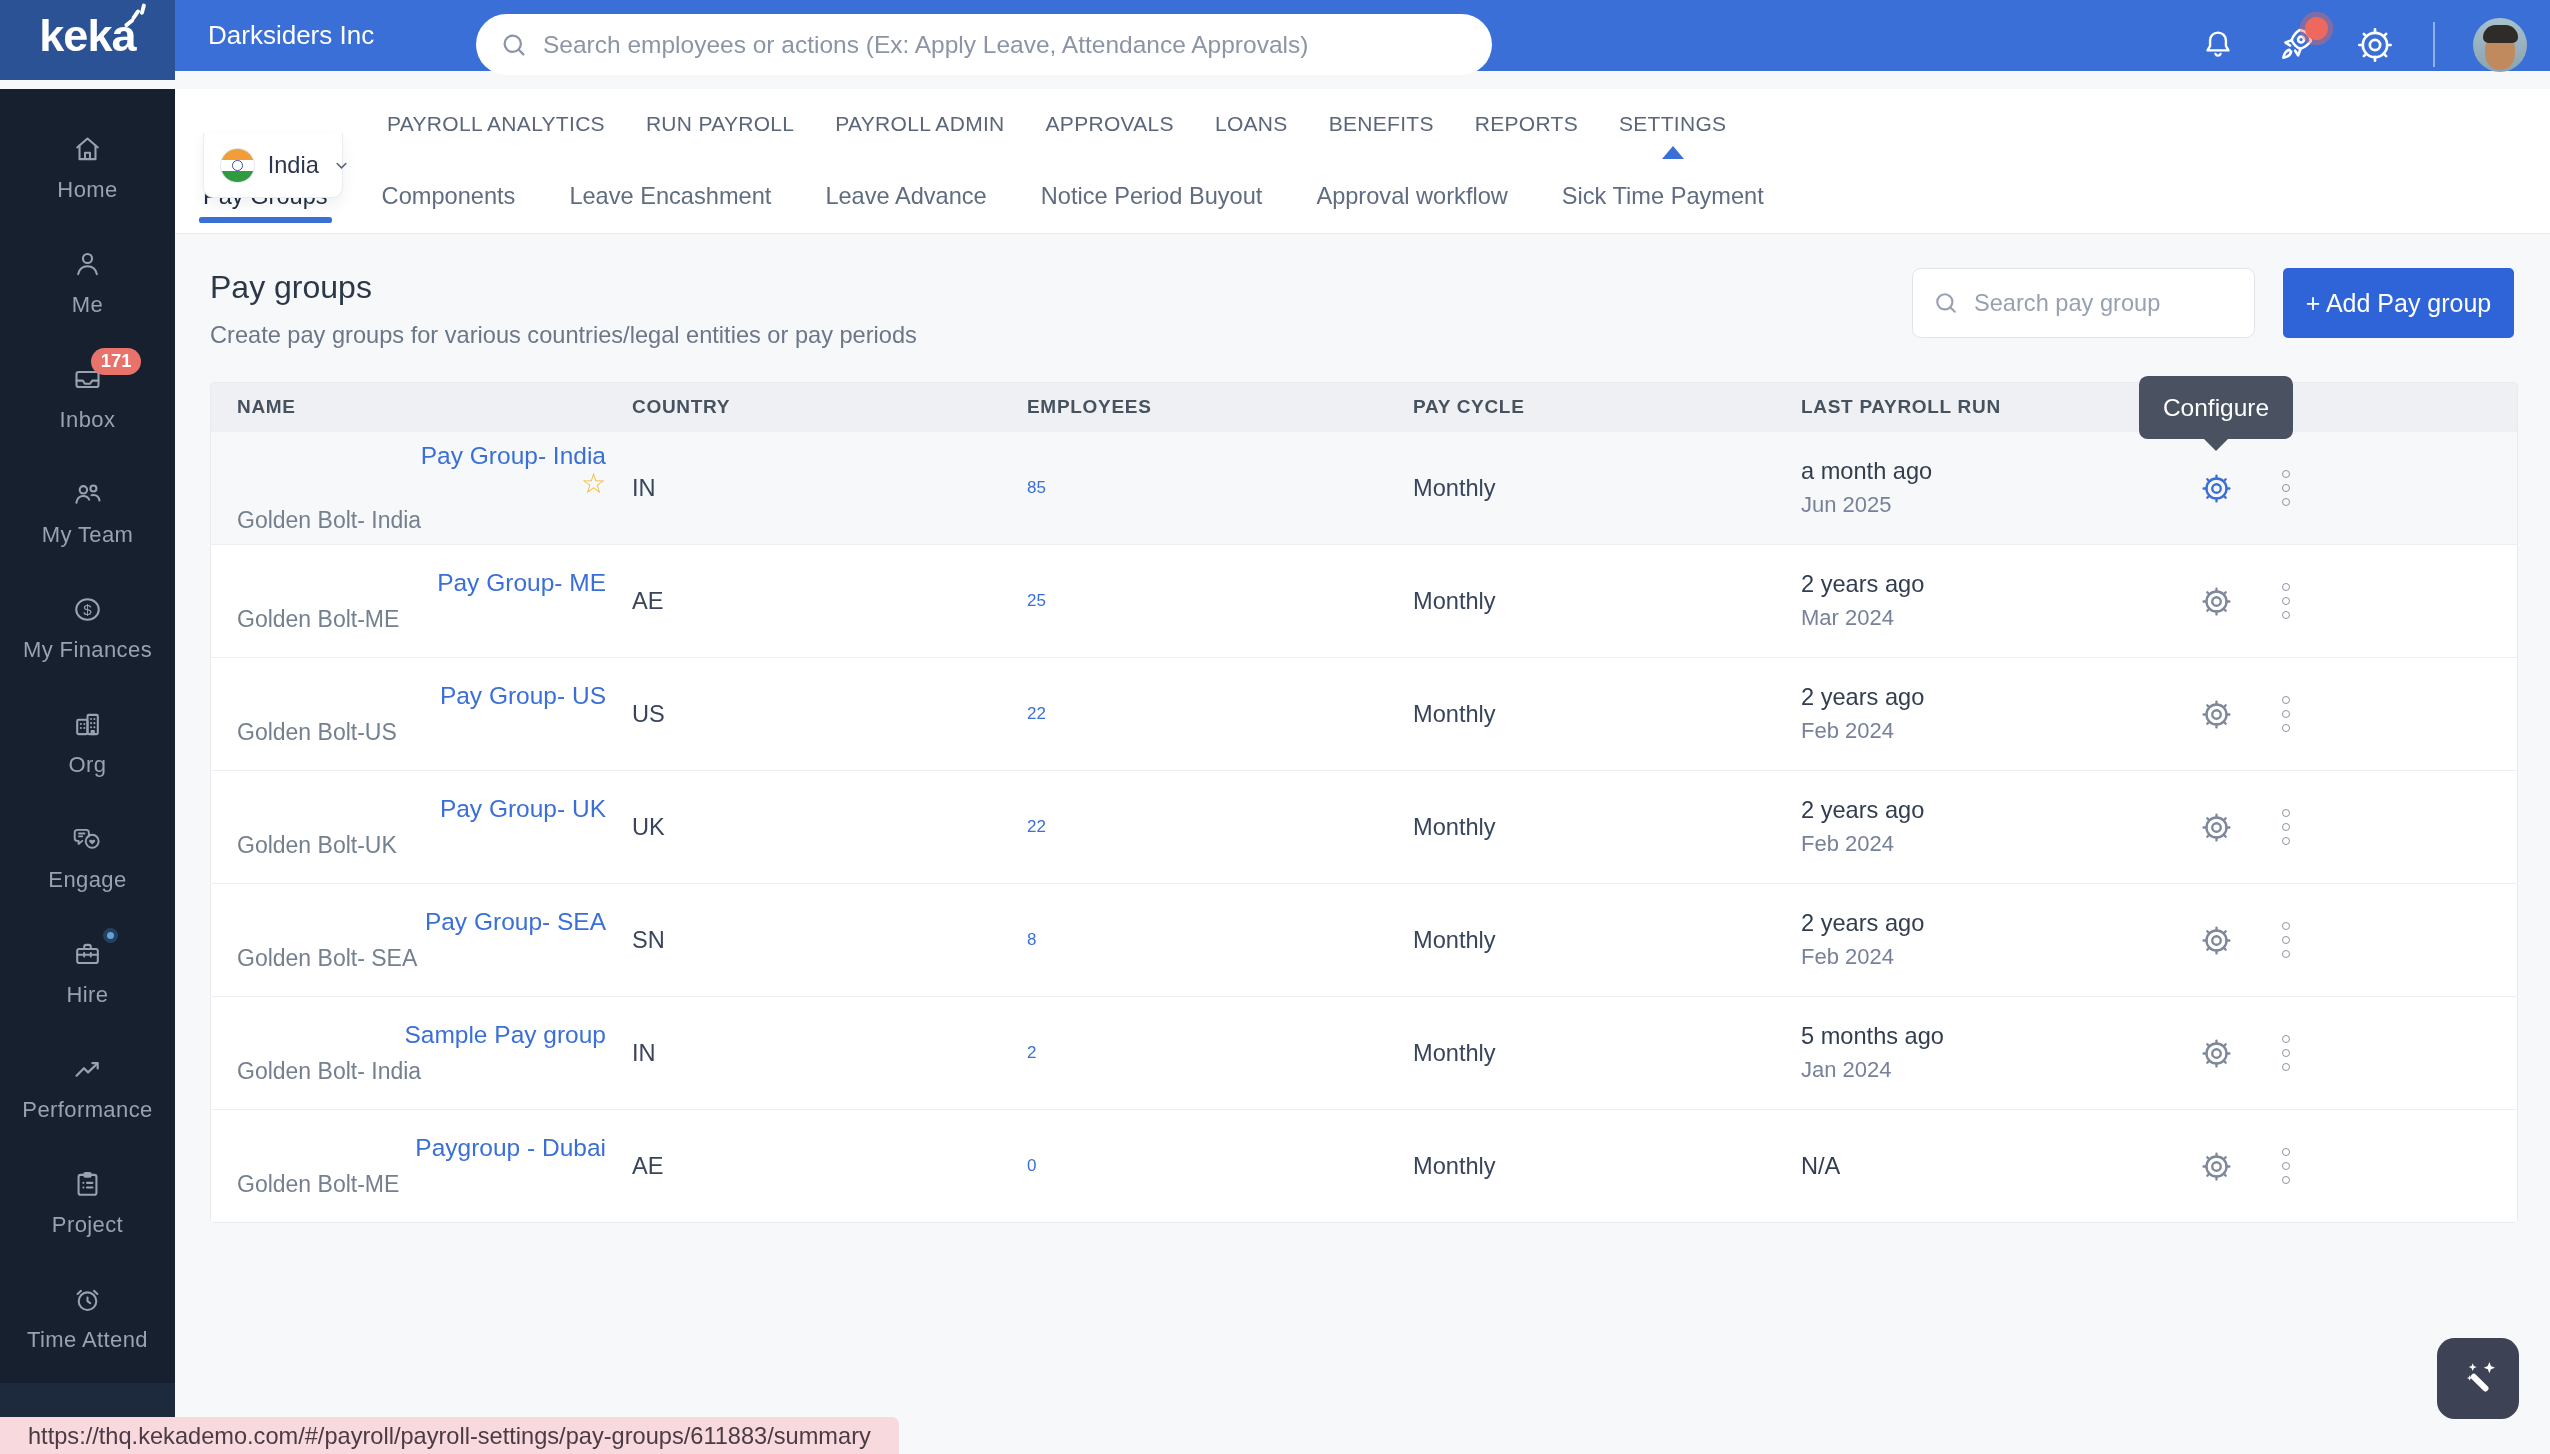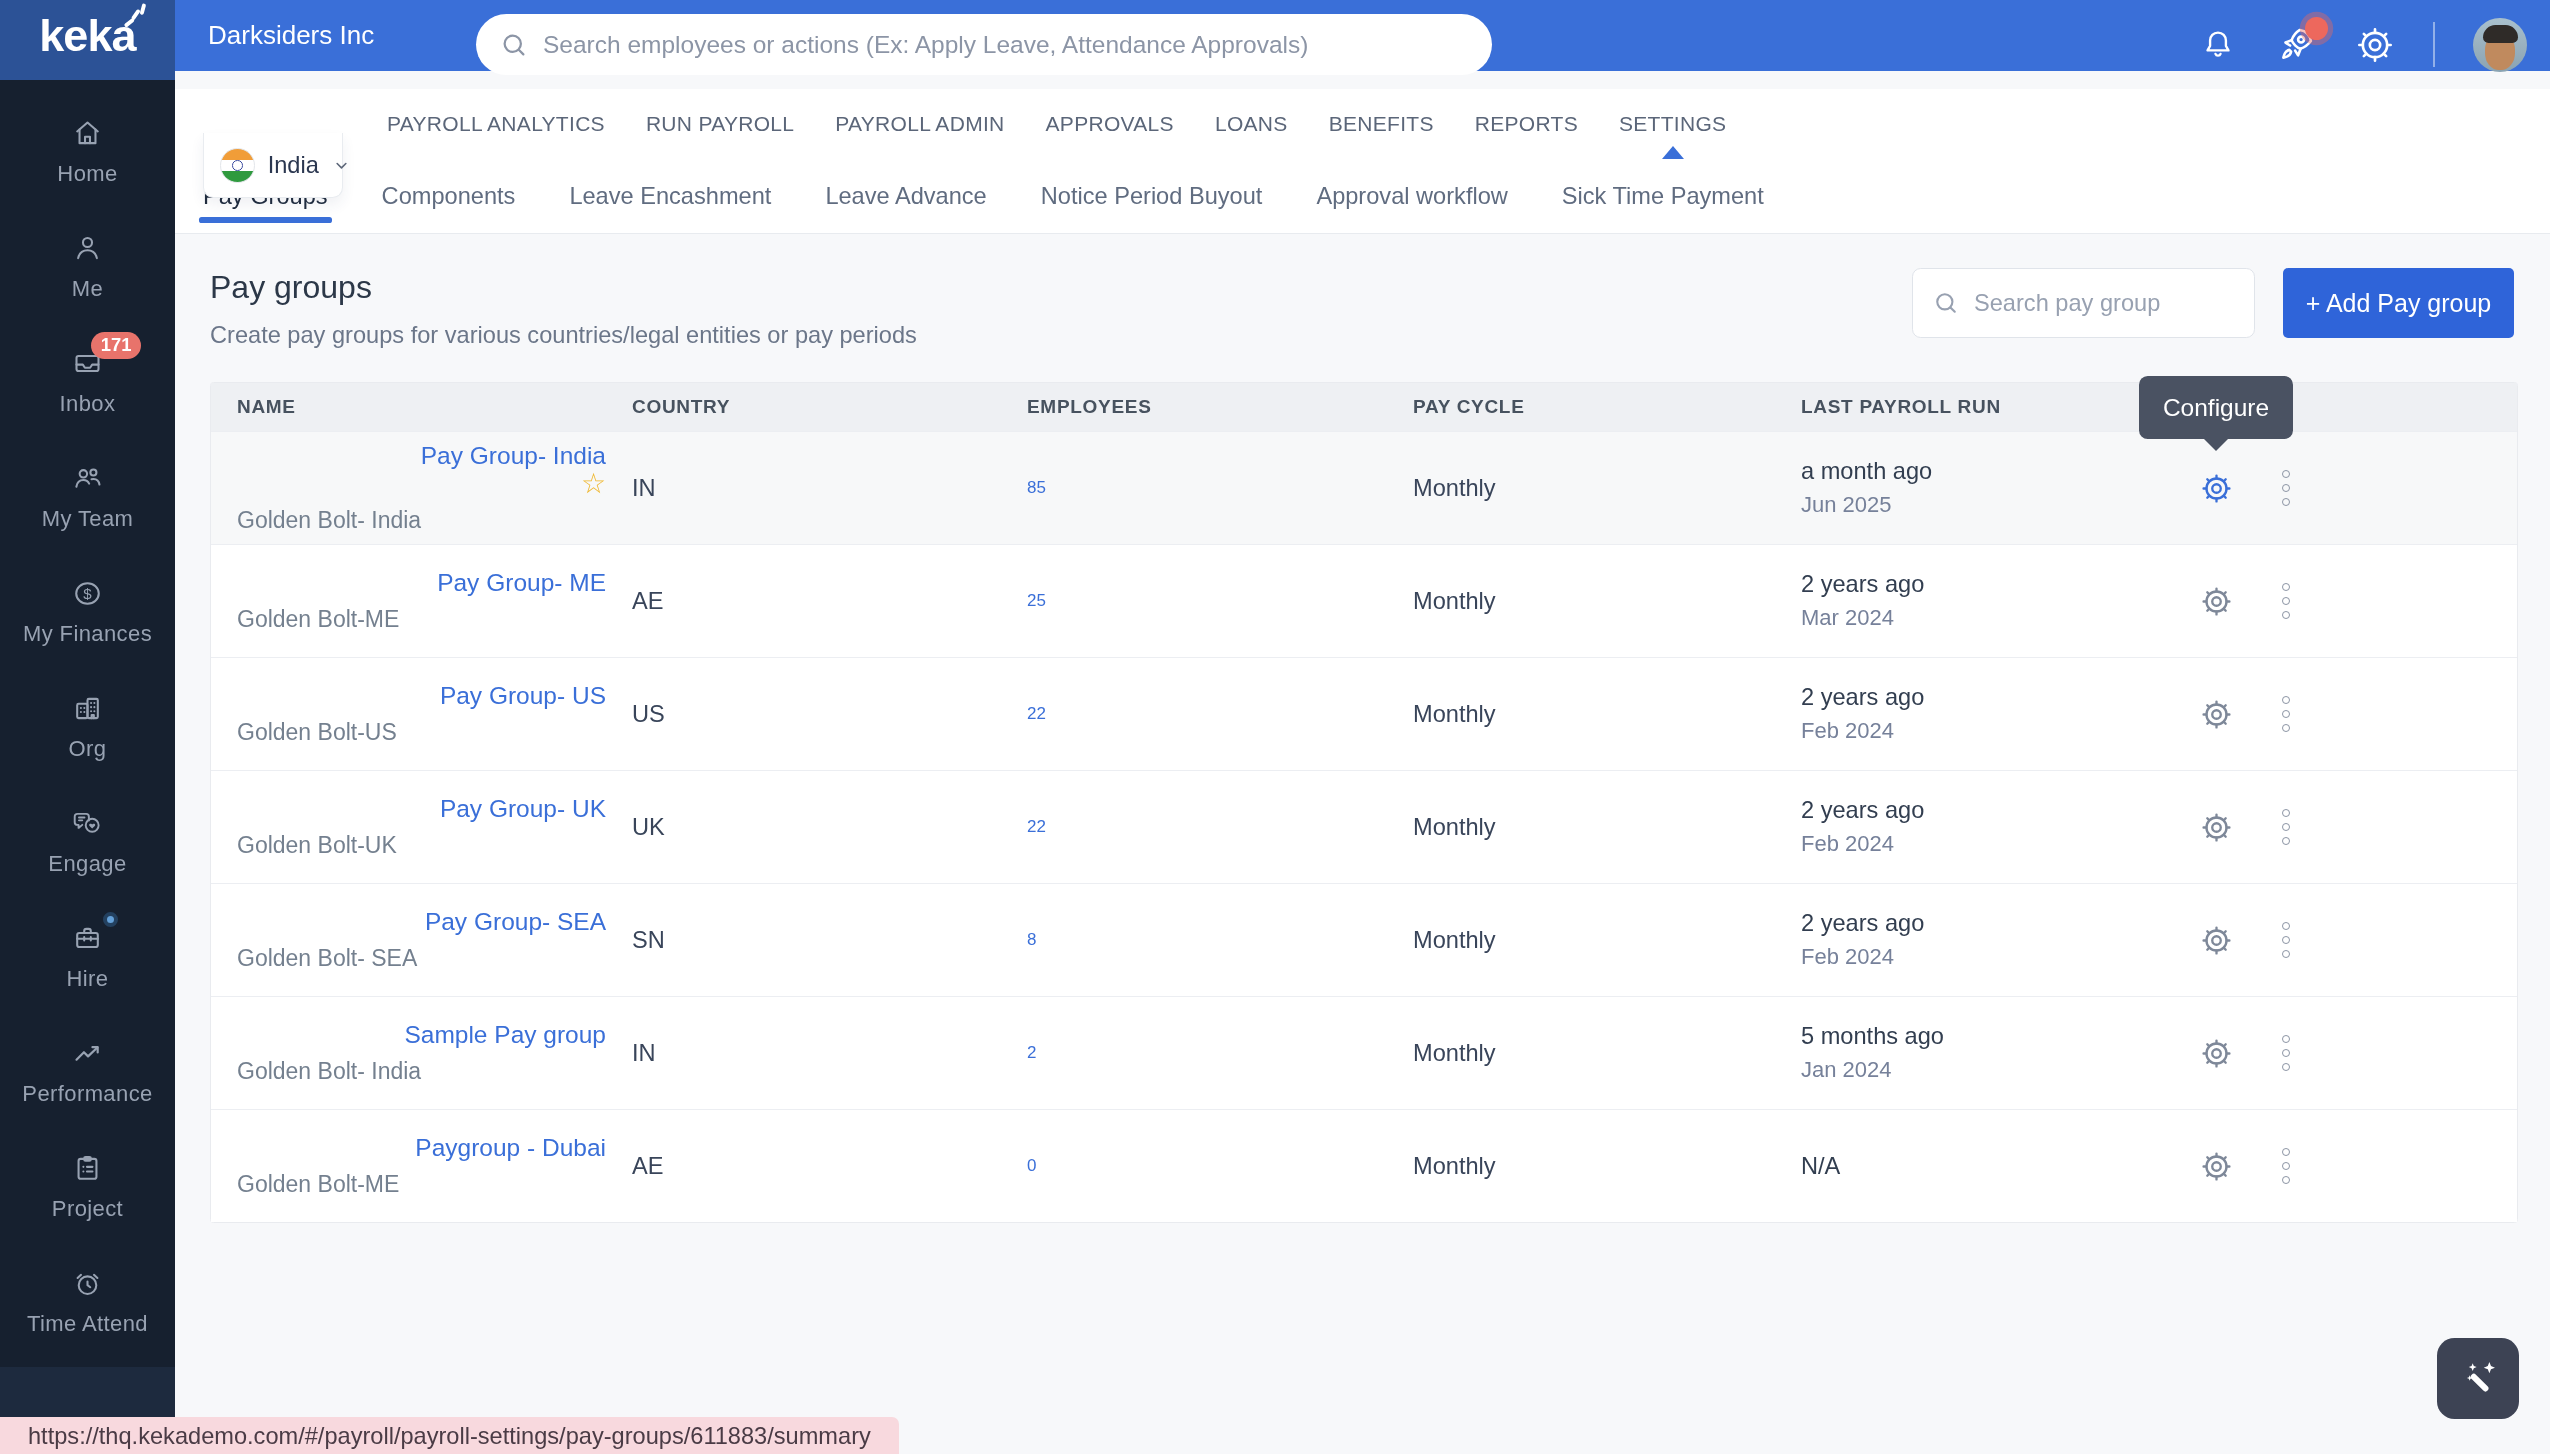--- a/index.html
+++ b/index.html
@@ -18,21 +18,21 @@
   .global-search input::placeholder { color:#8c95a6; }
   .top-icons { position:absolute; right:0; top:0; height:89px; display:flex; align-items:center; gap:38px; padding-right:23px; }
   .tb-ic { color:#fff; display:flex; align-items:center; position:relative; cursor:pointer; }
   .rocket-dot { position:absolute; top:-7px; right:-10.5px; width:23px; height:23px; border-radius:50%; background:#ed685d; box-shadow:0 0 0 5.2px rgba(237,104,93,.4); }
   .tb-divider { width:1.7px; height:45px; background:rgba(255,255,255,.45); }
   .avatar { width:54px; height:54px; border-radius:50%; overflow:hidden; position:relative; background:linear-gradient(180deg,#a9c0cd 0%,#8aa3b2 100%); }
   .avatar::after { content:""; position:absolute; left:50%; top:7.9px; width:35px; height:17.5px; margin-left:-17.5px; background:#2f2b28; border-radius:17.5px 17.5px 7.9px 7.9px; }
   .avatar::before { content:""; position:absolute; left:50%; top:15.7px; width:30px; height:37px; margin-left:-15px; background:#c08a5e; border-radius:46%; }
 
   
-  .sidebar { position:absolute; left:0; top:73px; width:175px; height:1366px; background:#16202f; display:flex; flex-direction:column; padding-top:21px; z-index:2; }
+  .sidebar { position:absolute; left:0; top:89px; width:175px; height:1366px; background:#16202f; display:flex; flex-direction:column; padding-top:21px; z-index:2; }
   .s-item { height:115px; display:flex; flex-direction:column; align-items:center; justify-content:center; gap:10.5px; color:#98a2b2; cursor:pointer; }
   .s-item .lbl { font-size:22px; letter-spacing:0.4px; }
   .icon-wrap { position:relative; height:35px; display:flex; align-items:center; }
   .s-badge { position:absolute; top:-14px; right:-37px; background:#e8736b; color:#fff; font-size:18.4px; font-weight:bold; padding:2.6px 9.6px; border-radius:873px; }
   .s-dot { position:absolute; top:-8.7px; right:-14px; width:15px; height:15px; border-radius:50%; background:#64a0d8; border:4.4px solid #23405f; }
   .sidebar-strip { position:absolute; left:0; bottom:0; width:175px; height:72px; background:#1d2a3e; }
 
   
   .navrow { position:absolute; left:175px; top:89px; right:0; height:70px; background:#fff; z-index:1; }
   .country-card { position:absolute; left:28px; top:0; width:140px; height:65px; background:#fff; border:0.9px solid #e9ecf0; border-top:none; border-radius:0 0 10.5px 10.5px; box-shadow:0 7px 14px rgba(40,60,100,.07); display:flex; align-items:center; gap:13px; padding:0 15.7px; cursor:pointer;margin-top:44px; }

